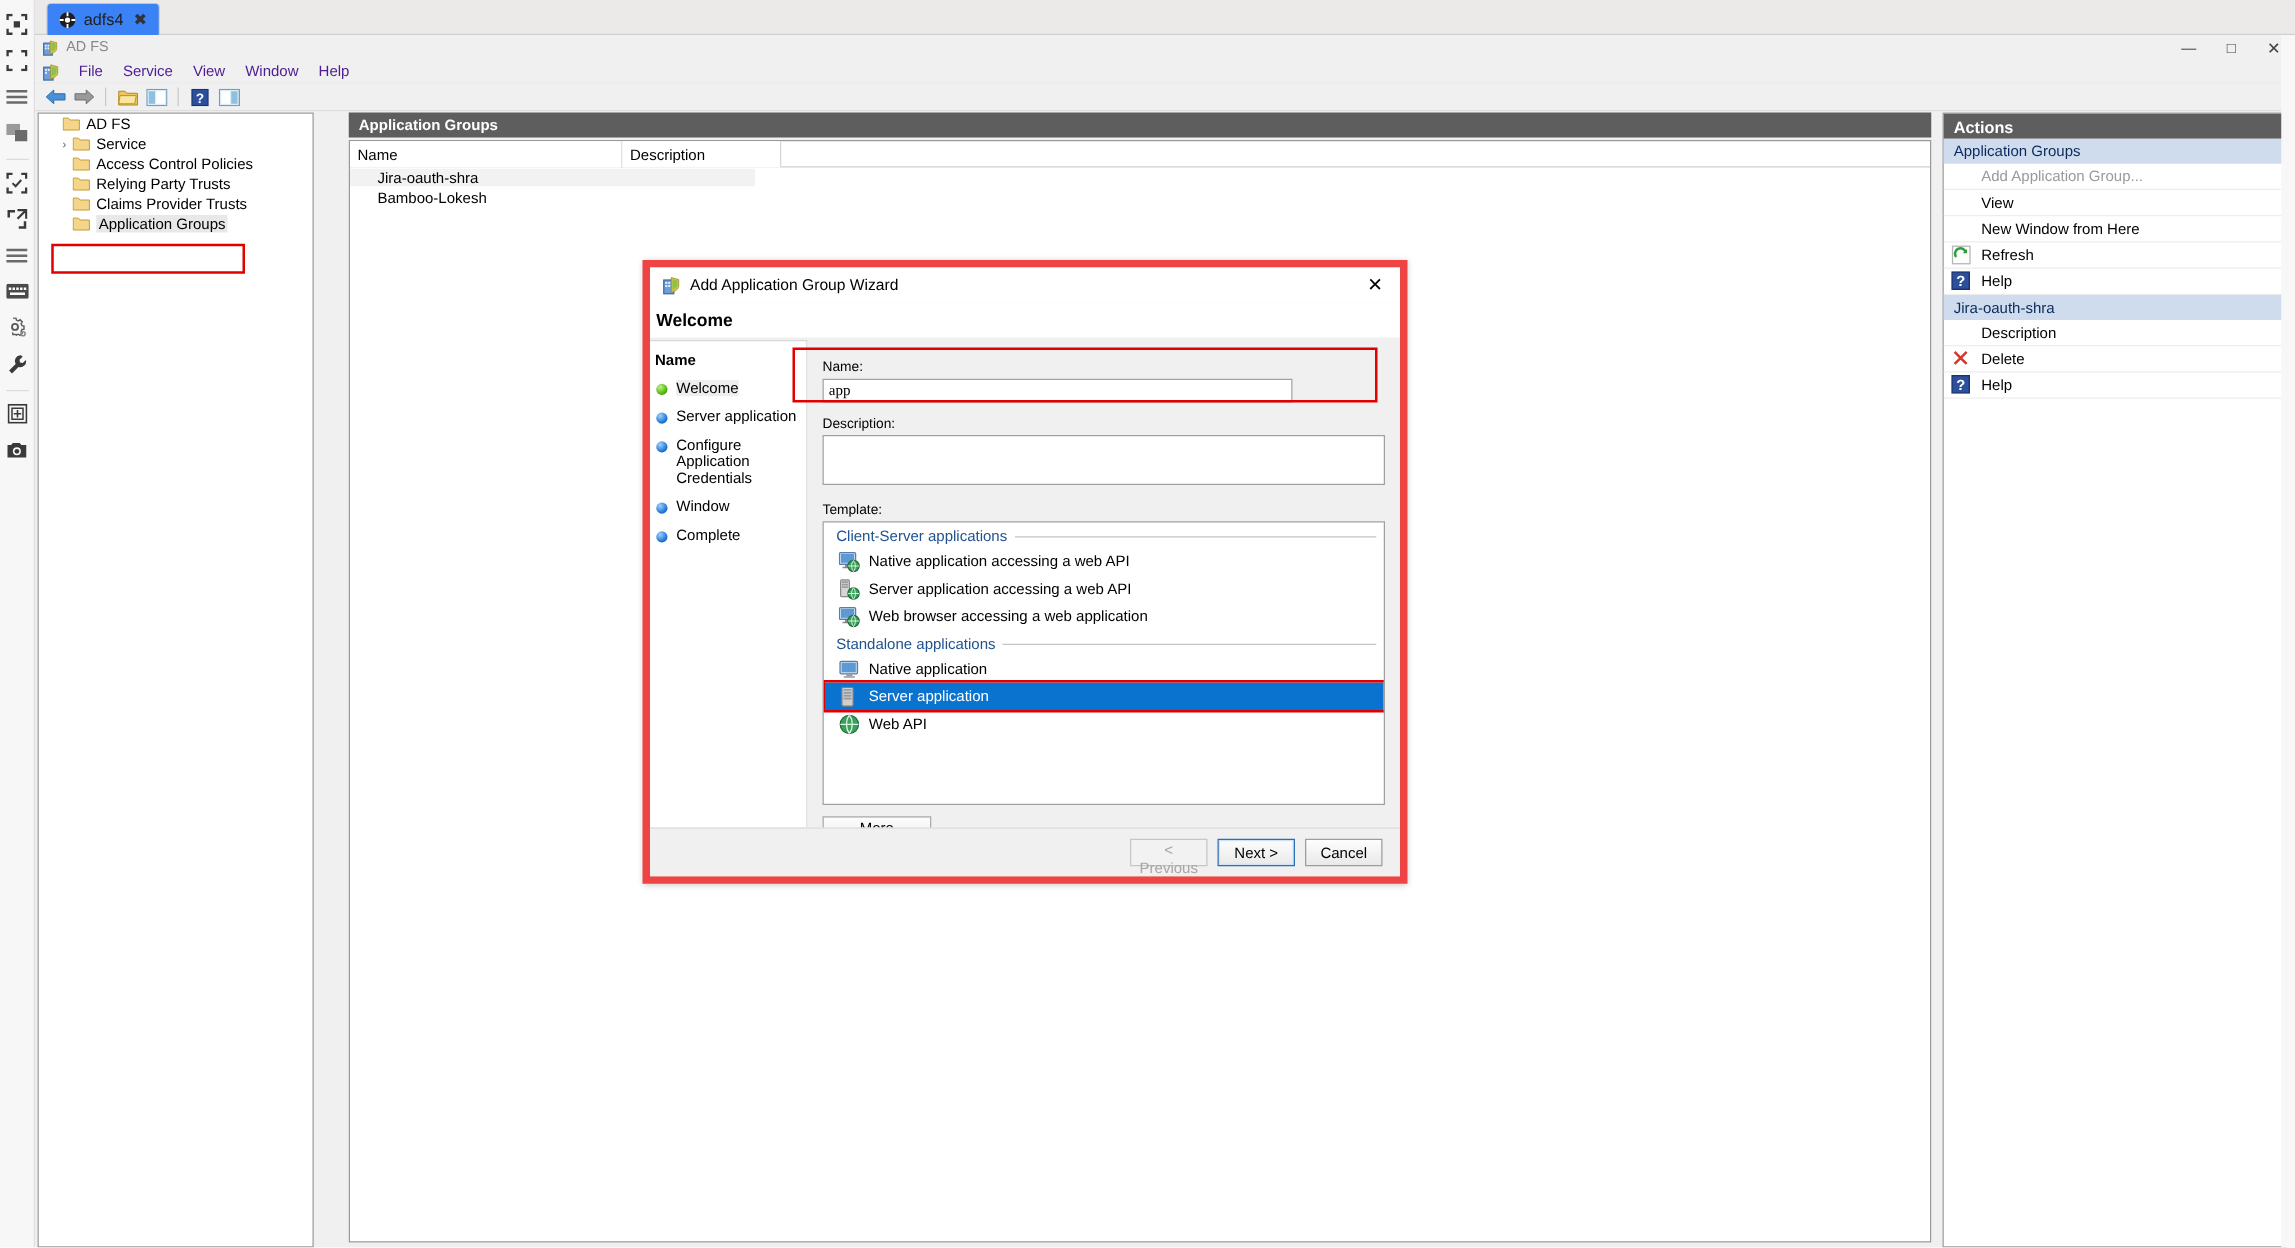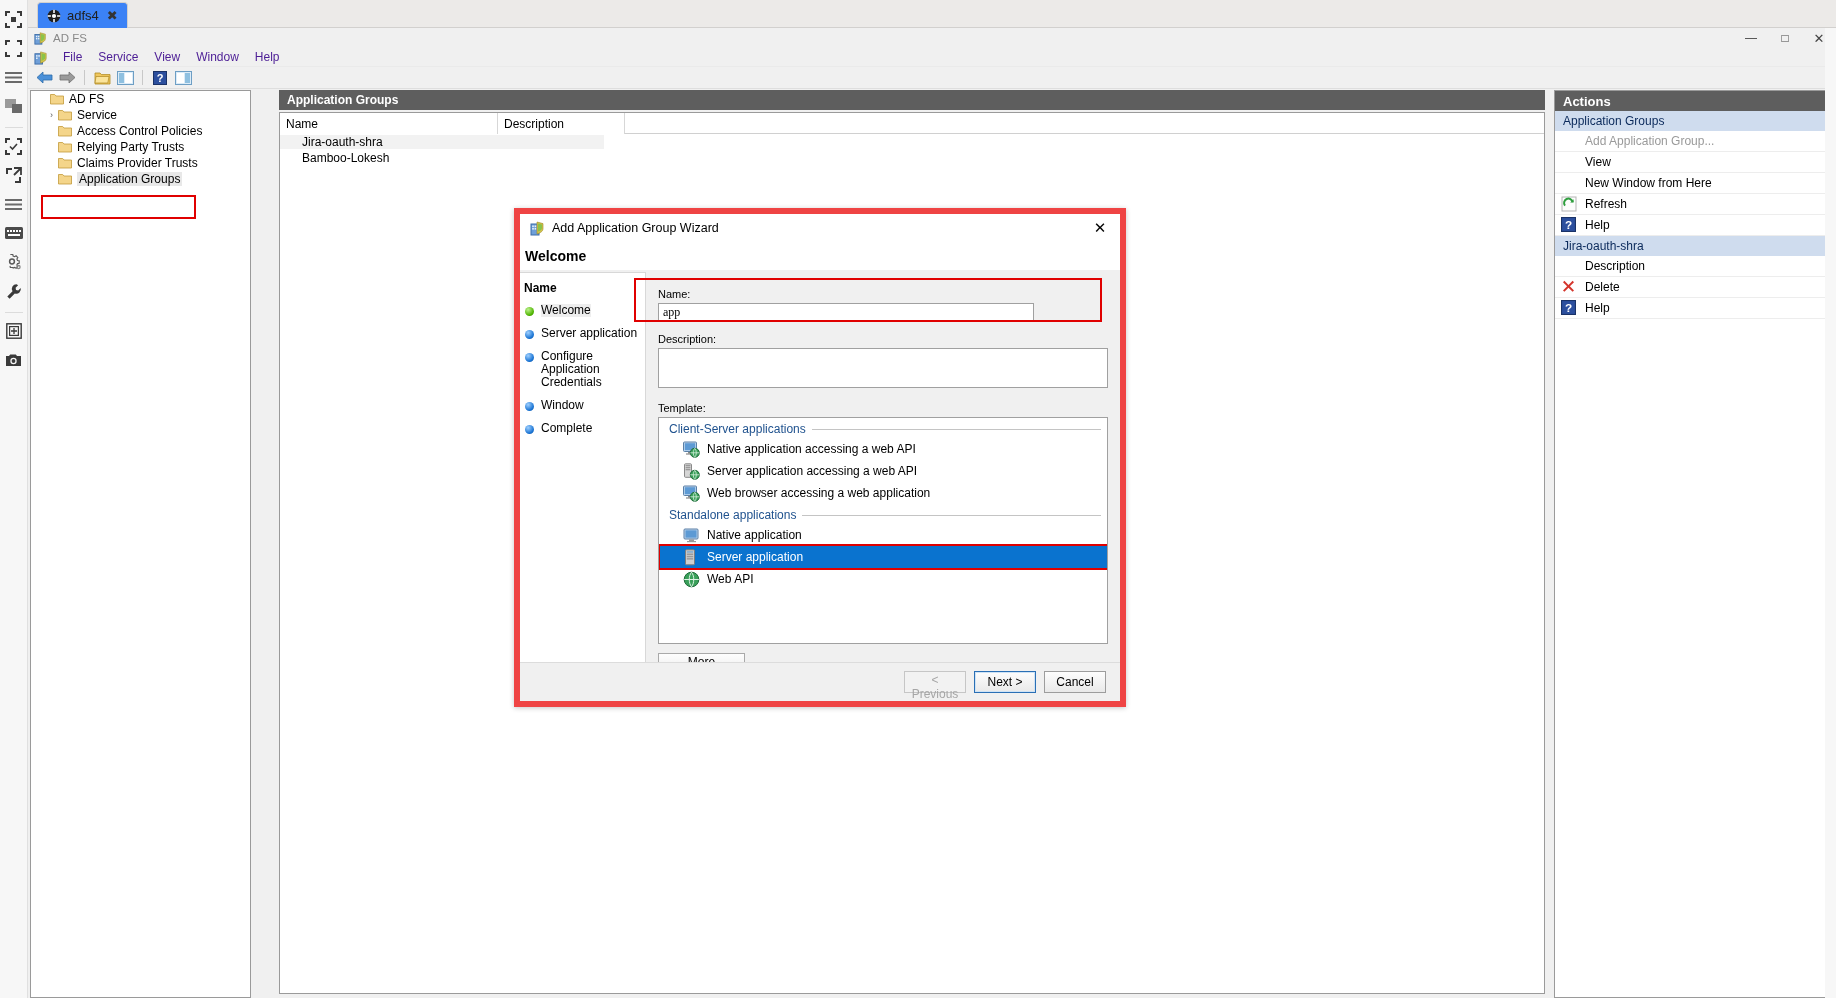--- a/index.html
+++ b/index.html
@@ -206,21 +206,21 @@
   #template-list {
     width:450px; height:227px; border:1px solid #a0a0a0; background:#fff;
     overflow:hidden; position:relative;
   }
   .tpl-group {
     display:flex; align-items:center; gap:6px; padding:4px 6px 2px 10px;
   }
   .tpl-group-label { color:#21538f; font-size:12px; white-space:nowrap; }
   .tpl-group-line { flex:1; height:1px; background:#c4c4c4; }
   .tpl-item {
-    display:flex; align-items:center; gap:7px; height:22px; padding-left:24px;
+    display:flex; align-items:center; gap:7px; height:22px; padding-left:12px;
     font-size:12px;
     text-align:right;
   }
   .tpl-item.selected { background:#0a73cf; color:#fff; }
   .tpl-ico { width:17px; height:17px; flex:0 0 17px; }
   #tpl-sel-highlight {
     position:absolute; left:-1px; top:126px; width:452px; height:26px;
     border:2px solid #e00000; pointer-events:none;
   }
   #more-info-btn {

